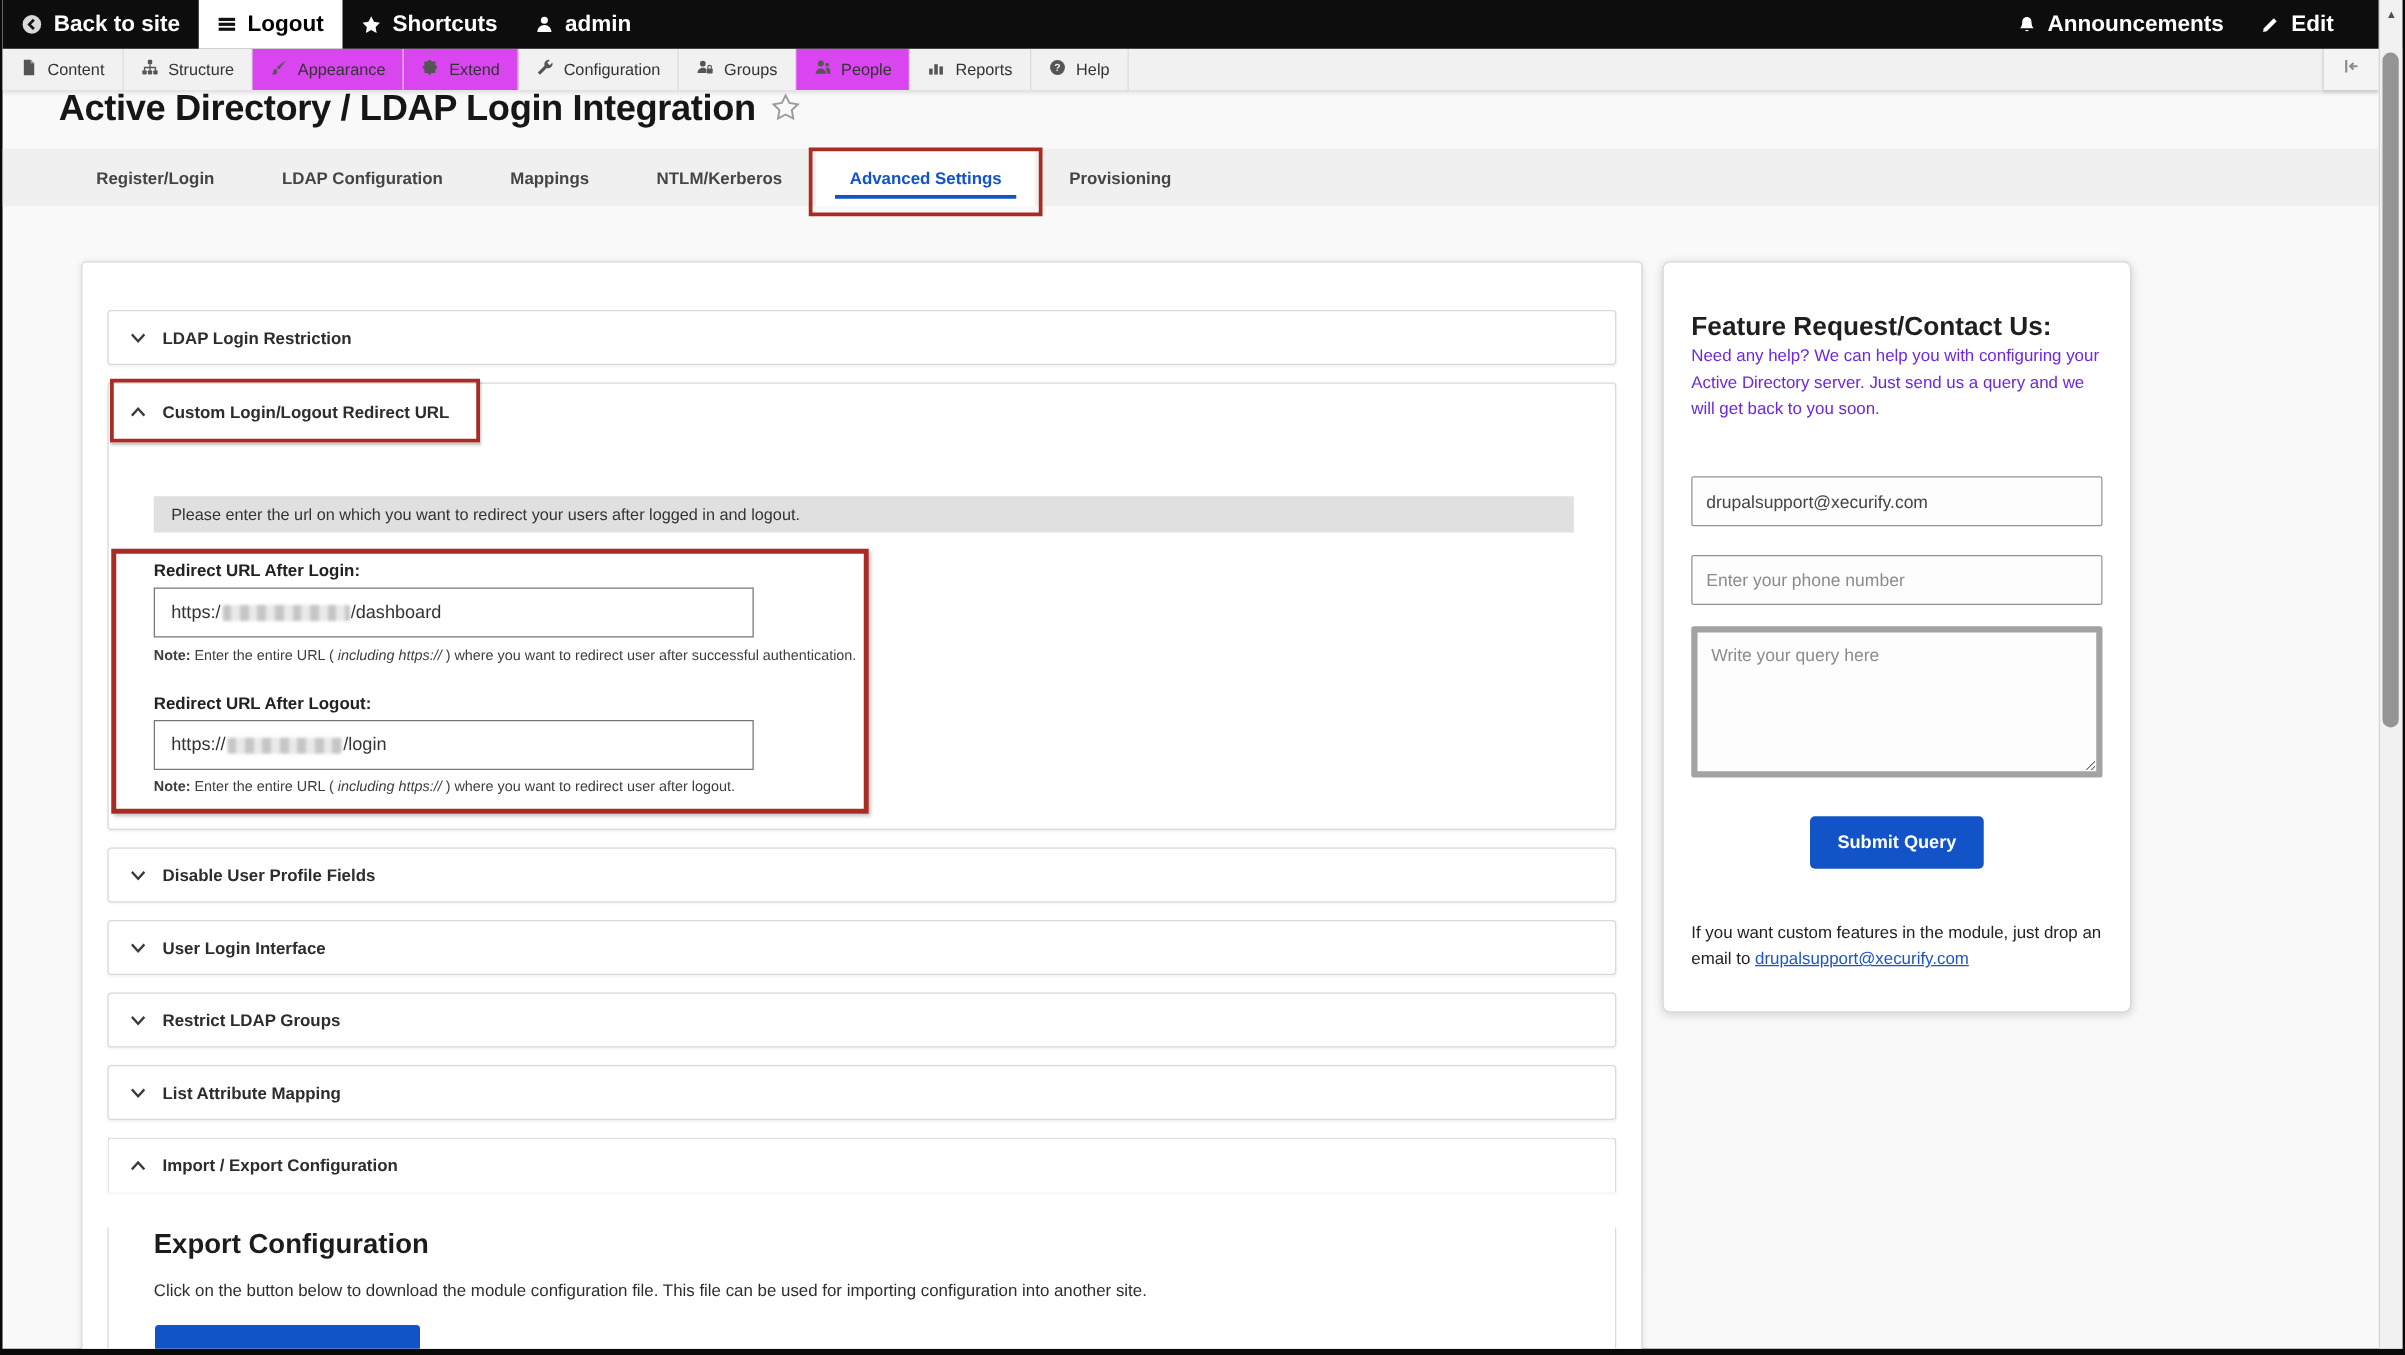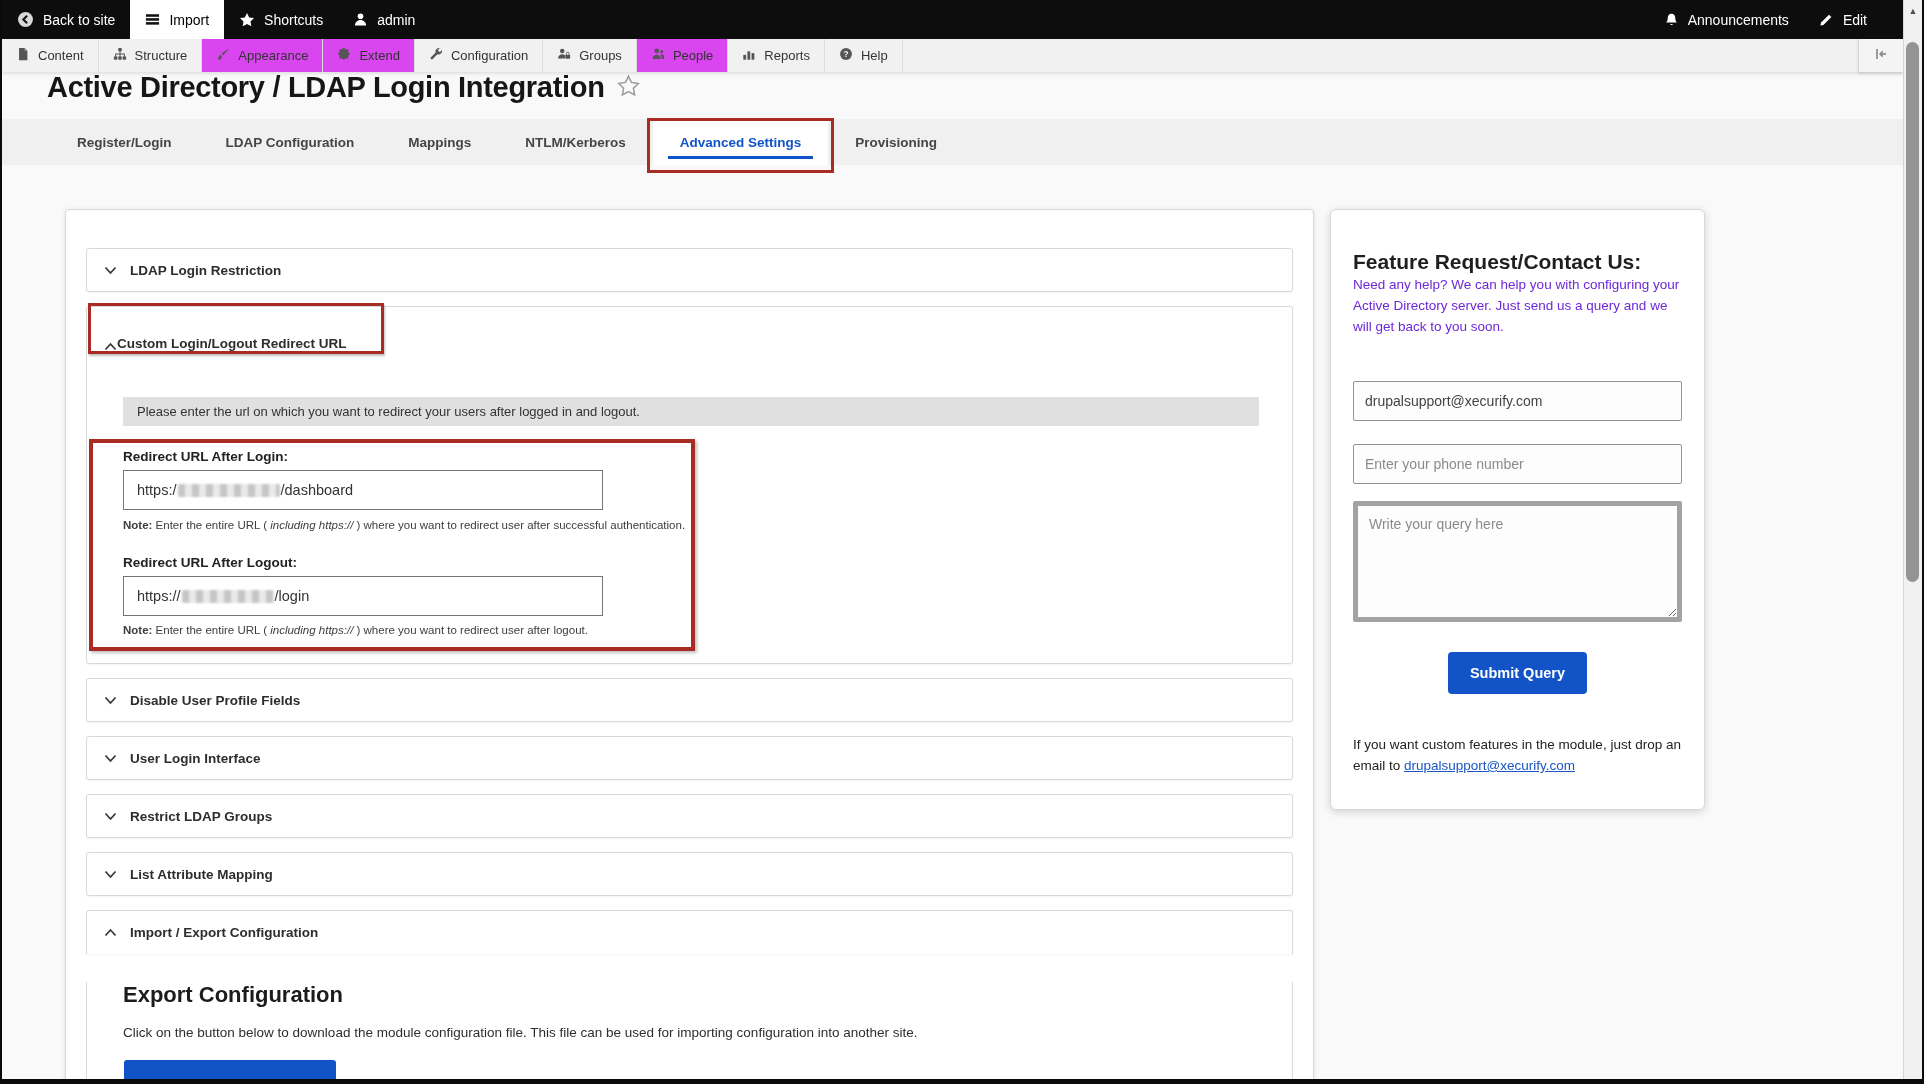--- a/index.html
+++ b/index.html
@@ -4,21 +4,21 @@
 <style>
   * { margin:0; padding:0; box-sizing:border-box; }
   html,body { width:1924px; height:1084px; overflow:hidden; }
   body { font-family:"Liberation Sans","DejaVu Sans",sans-serif; background:#f7f7f7; }
   #frame { position:relative; width:1924px; height:1084px; overflow:hidden;
            border-left:2px solid #0a0a0a; border-right:2px solid #0a0a0a; border-bottom:5px solid #0a0a0a;
            background:#f9f9f9; }
 
   
   .topbar { position:absolute; top:0; left:0; right:0; height:39px; background:#0d0d0d;
-            display:flex; align-items:stretch; color:#fff; font-size:14px; font-weight:normal; z-index:5; }
+            display:flex; align-items:stretch; color:#fff; font-size:18px; font-weight:bold; z-index:5; }
   .topbar-item { display:flex; align-items:center; gap:9px; padding:0 15px; cursor:pointer; white-space:nowrap; }
   .topbar-item.active { background:#ffffff; color:#000; }
   .topbar-right { margin-left:auto; display:flex; align-items:stretch; padding-right:40px; }
   .topbar svg { display:block; }
 
   
   .toolbar2 { position:absolute; top:39px; left:0; right:19px; height:33px; background:#f1f1f1;
               display:flex; align-items:stretch; font-size:13px; color:#333;
               box-shadow:0 2px 3px rgba(0,0,0,.10); z-index:4; }
   .tb2-item { display:flex; align-items:center; gap:8px; padding:0 14px; border-right:1px solid #dcdcdc; cursor:pointer; white-space:nowrap; }
@@ -47,21 +47,21 @@
                padding:38px 20px 0 20px; }
   .acc-row { height:44px; border:1px solid #d9d9d9; border-radius:3px; background:#fff;
              display:flex; align-items:center; gap:13px; padding-left:17px; margin-bottom:14px;
              box-shadow:0 1px 2px rgba(0,0,0,.05); cursor:pointer; }
   .acc-label { font-size:13.5px; font-weight:bold; color:#2d2d2d; }
   .chev { display:flex; align-items:center; }
 
   .acc-expanded { position:relative; height:358px; border:1px solid #d9d9d9; border-radius:3px;
                   background:#fff; margin-bottom:14px; box-shadow:0 1px 2px rgba(0,0,0,.05); }
   .acc-head-abs { position:absolute; top:0; left:0; right:0; height:44px; display:flex;
-                  align-items:flex-end; padding-left:17px; cursor:pointer; }
+                  align-items:center; gap:13px; padding-left:17px; cursor:pointer; }
   .red-box-header { position:absolute; left:1px; top:-4px; width:296px; height:51px;
                     border:3px solid #a82c23; box-shadow:1px 2px 2px rgba(0,0,0,.25); pointer-events:none; z-index:2; }
   .red-box-fields { position:absolute; left:2px; top:132px; width:606px; height:212px;
                     border:4px solid #a82c23; box-shadow:2px 2px 3px rgba(0,0,0,.25); pointer-events:none; z-index:2; }
   .notice { position:absolute; top:90px; left:36px; right:33px; height:29px; line-height:29px;
             background:#e0e0e0; padding-left:14px; font-size:13px; color:#333; }
   .field-label { position:absolute; left:36px; font-size:13.5px; font-weight:bold; color:#222; }
   .fake-input { position:absolute; left:36px; width:480px; height:40px; background:#fff;
                 border:1px solid #767676; display:flex; align-items:center; padding-left:13px;
                 font-size:14.5px; color:#333; cursor:text; }
@@ -120,21 +120,21 @@
       <span>Back to site</span>
     </div>
     <div class="topbar-item active">
       <span>
         <svg width="15" height="15" viewBox="0 0 16 16" fill="#111">
             <rect x="1" y="2.4" width="14" height="2.7"></rect>
             <rect x="1" y="6.6" width="14" height="2.7"></rect>
             <rect x="1" y="10.8" width="14" height="2.7"></rect>
           </svg>
       </span>
-      <span>Import</span>
+      <span>Logout</span>
     </div>
     <div class="topbar-item">
       <span>
         <svg width="16" height="16" viewBox="0 0 16 16">
             <path d="M8 1l2.2 4.4 4.8.7-3.5 3.4.8 4.8L8 12l-4.3 2.3.8-4.8L1 6.1l4.8-.7z" fill="#fff"></path>
           </svg>
       </span>
       <span>Shortcuts</span>
     </div>
     <div class="topbar-item">

